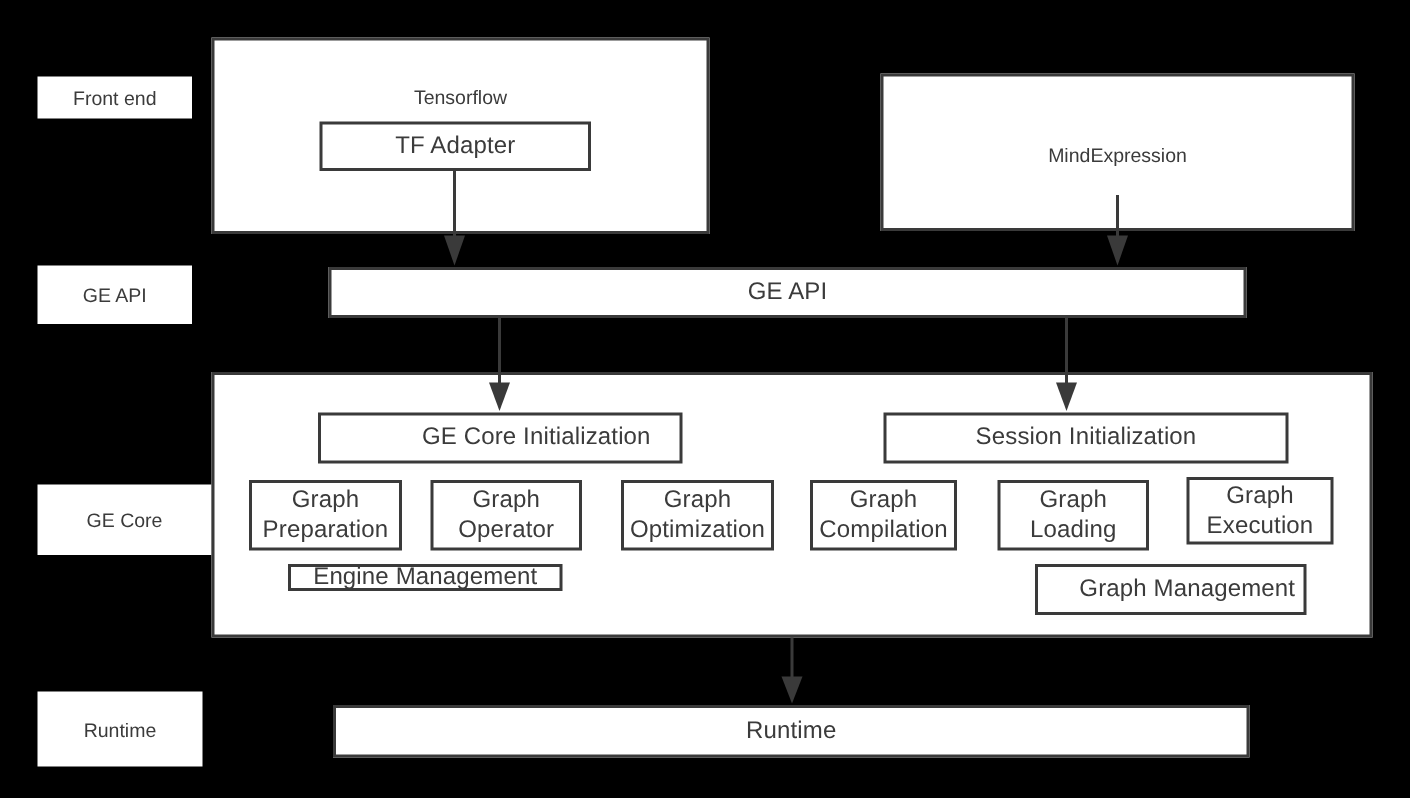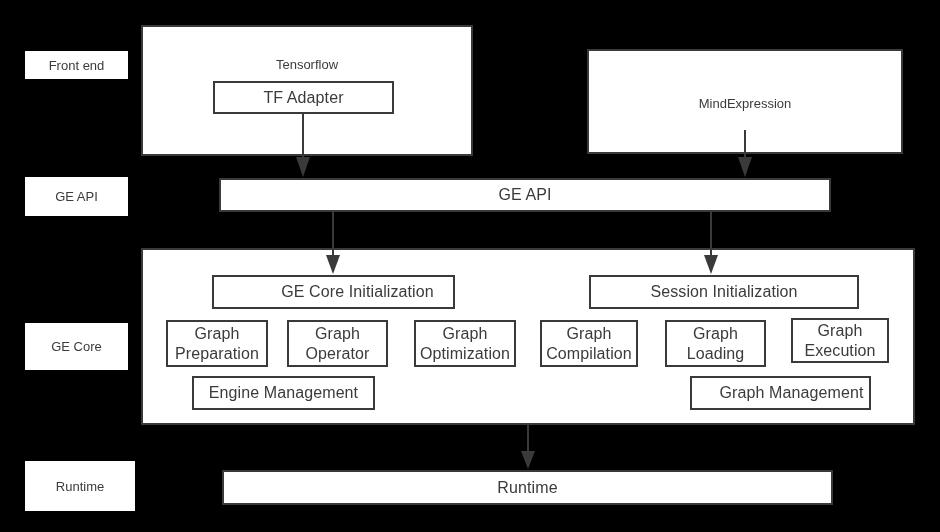--- a/index.html
+++ b/index.html
@@ -76,21 +76,21 @@
 <div id="canvas">
 
   <div class="chip" style="left:25px; top:51px; width:103px; height:28px;">
     <span>Front end</span>
   </div>
 
   <div class="chip" style="left:25px; top:177px; width:103px; height:39px;">
     <span>GE API</span>
   </div>
 
-  <div class="chip" style="left:25px; top:323px; width:103px; height:47px;">
+  <div class="chip" style="left:25px; top:323px; width:116px; height:47px;">
     <span>GE Core</span>
   </div>
 
   <div class="chip" style="left:25px; top:461px; width:110px; height:50px;">
     <span>Runtime</span>
   </div>
 
   <div class="group" style="left:141px; top:25px; width:332px; height:131px;">
     <div class="group-title" style="top:30px;">Tensorflow</div>
   </div>
@@ -133,21 +133,21 @@
   </div>
   <div class="box" style="left:665px; top:320px; width:101px; height:47px; flex-direction:column;">
     <span>Graph</span>
     <span>Loading</span>
   </div>
   <div class="box" style="left:791px; top:318px; width:98px; height:45px; flex-direction:column;">
     <span>Graph</span>
     <span>Execution</span>
   </div>
 
-  <div class="box" style="left:192px; top:376px; width:183px; height:34px;">
+  <div class="box" style="left:192px; top:376px; width:183px; height:18px;">
     <span>Engine Management</span>
   </div>
   <div class="box" style="left:690px; top:376px; width:181px; height:34px;padding-left:22px;">
     <span>Graph Management</span>
   </div>
 
   <div class="box" style="left:222px; top:470px; width:611px; height:35px;">
     <span>Runtime</span>
   </div>
 

